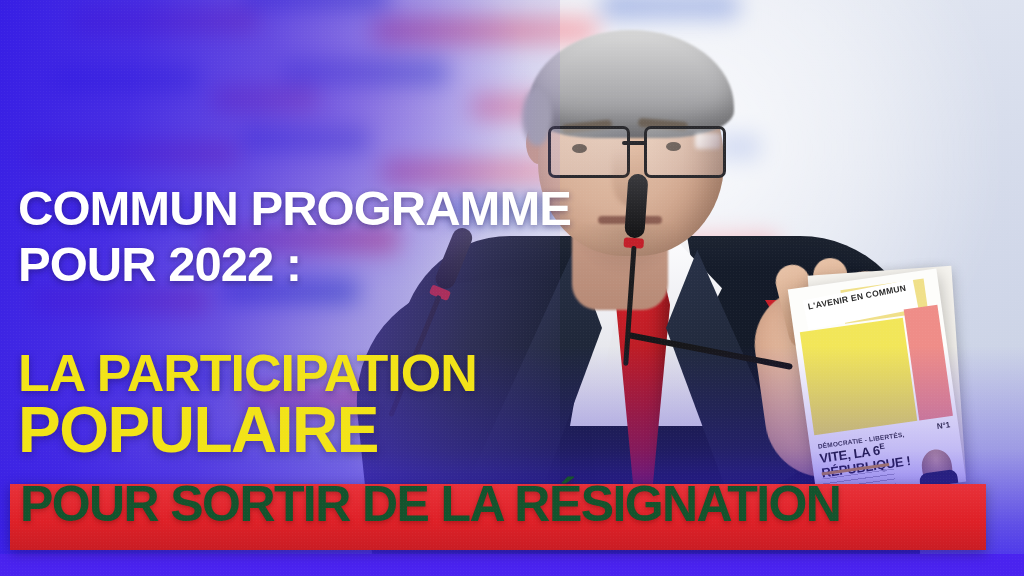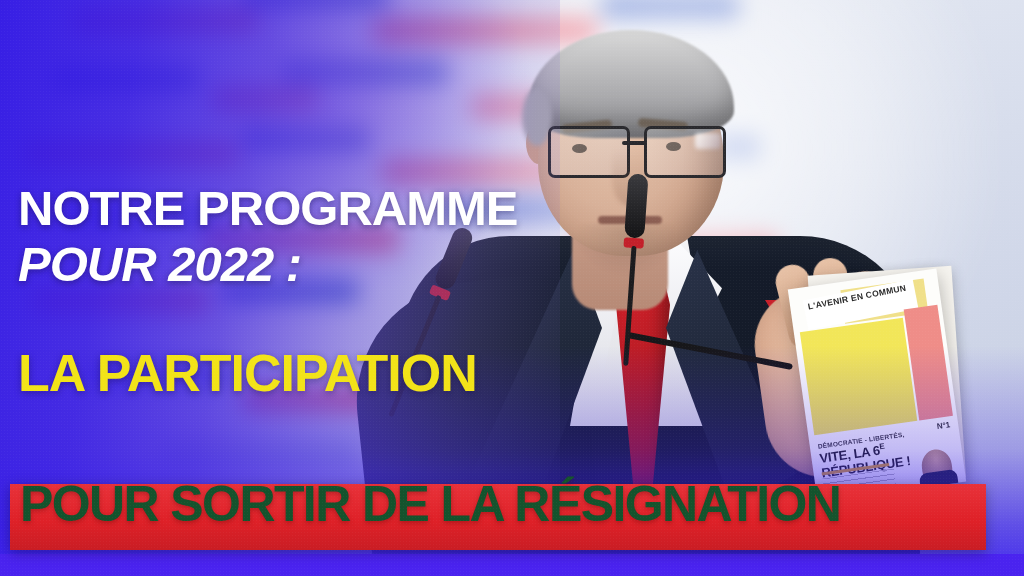--- a/index.html
+++ b/index.html
@@ -275,21 +275,20 @@
     line-height:1;
   }
   #l1{
     left:18px;top:184px;font-size:49px;color:#ffffff;
     transform:scaleX(1.0);
     text-shadow:0 2px 6px rgba(20,10,70,.45);
   }
   #l2{
     left:18px;top:240px;font-size:49px;color:#ffffff;
     text-shadow:0 2px 6px rgba(20,10,70,.45);
-    font-style:italic;
   }
   #l3{
     left:18px;top:338px;font-size:52px;color:#f2e318;
     text-shadow:0 2px 7px rgba(20,10,70,.40);
     margin-top:9px;
   }
   #l4{
     left:18px;top:398px;font-size:64px;color:#f2e318;
     letter-spacing:-1.5px;
     text-shadow:0 2px 8px rgba(20,10,70,.40);
@@ -415,21 +414,22 @@
         <div class="bk-face"></div>
       </div>
     </div>
   </div>
 
   <div class="grade-violet"></div>
   <div class="grade-left"></div>
   <div class="grade-bottom"></div>
   <div class="bottom-strip"></div>
 
-  <div class="tx" id="l1">NOTRE PROGRAMME</div>
+  <div class="tx" id="l1">COMMUN PROGRAMME</div>
   <div class="tx" id="l2">POUR 2022 :</div>
   <div class="tx" id="l3">LA PARTICIPATION</div>
+  <div class="tx" id="l4">POPULAIRE</div>
 
   <div class="redbanner"></div>
   <div class="tx" id="l5">POUR SORTIR DE LA RÉSIGNATION</div>
 
   <div class="grain"></div>
 </div>
 
 </body></html>

